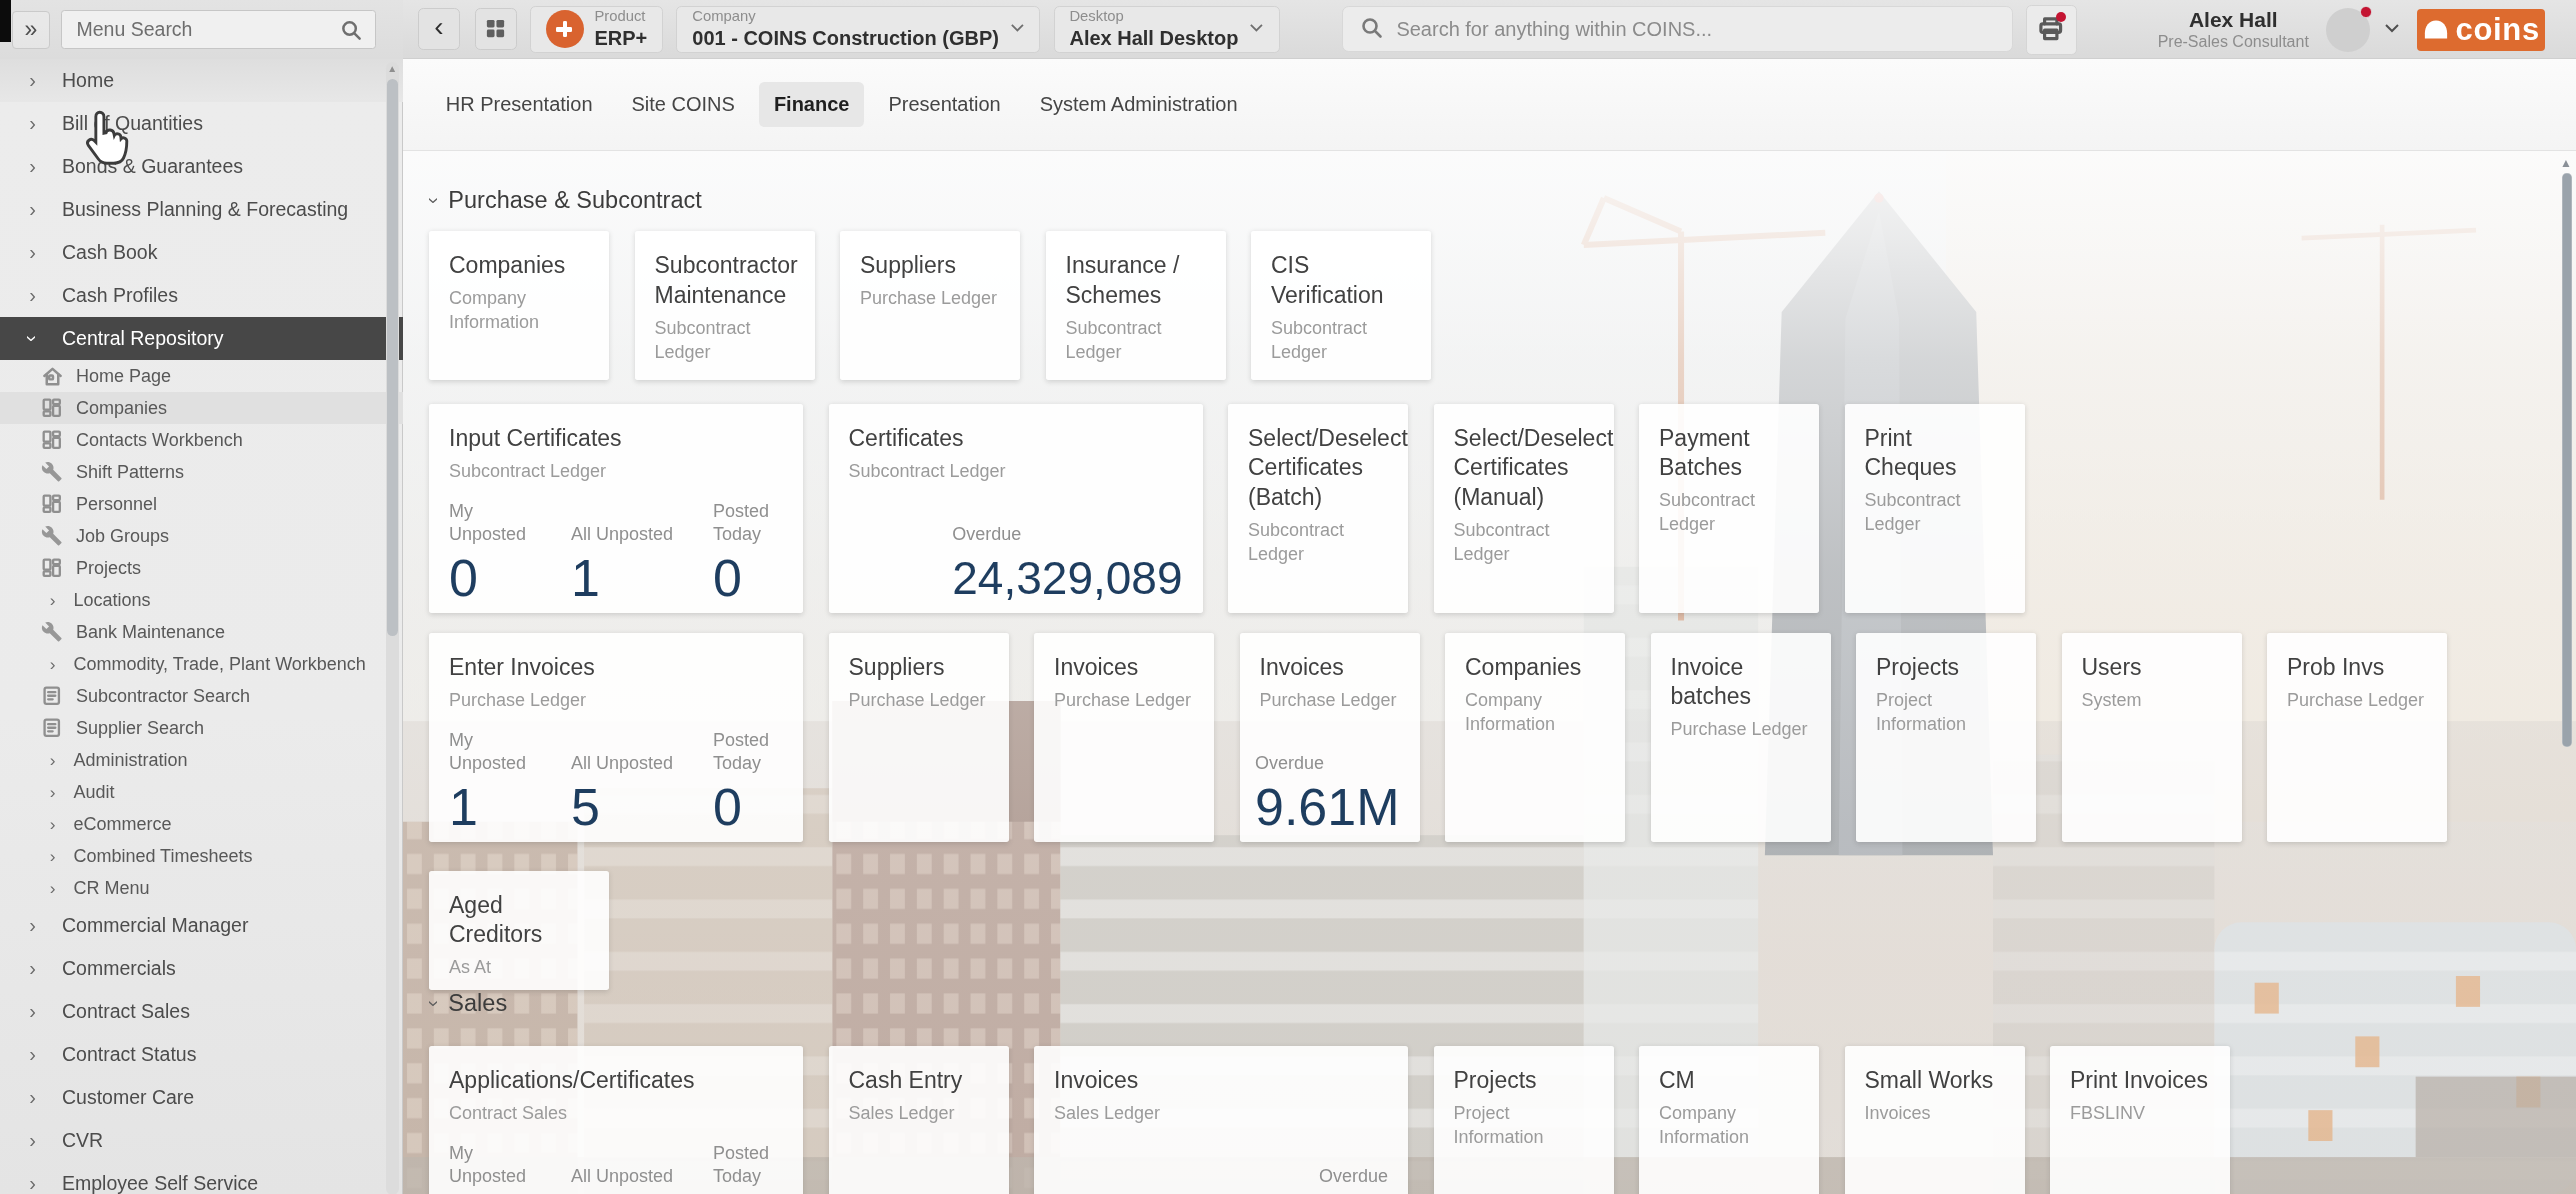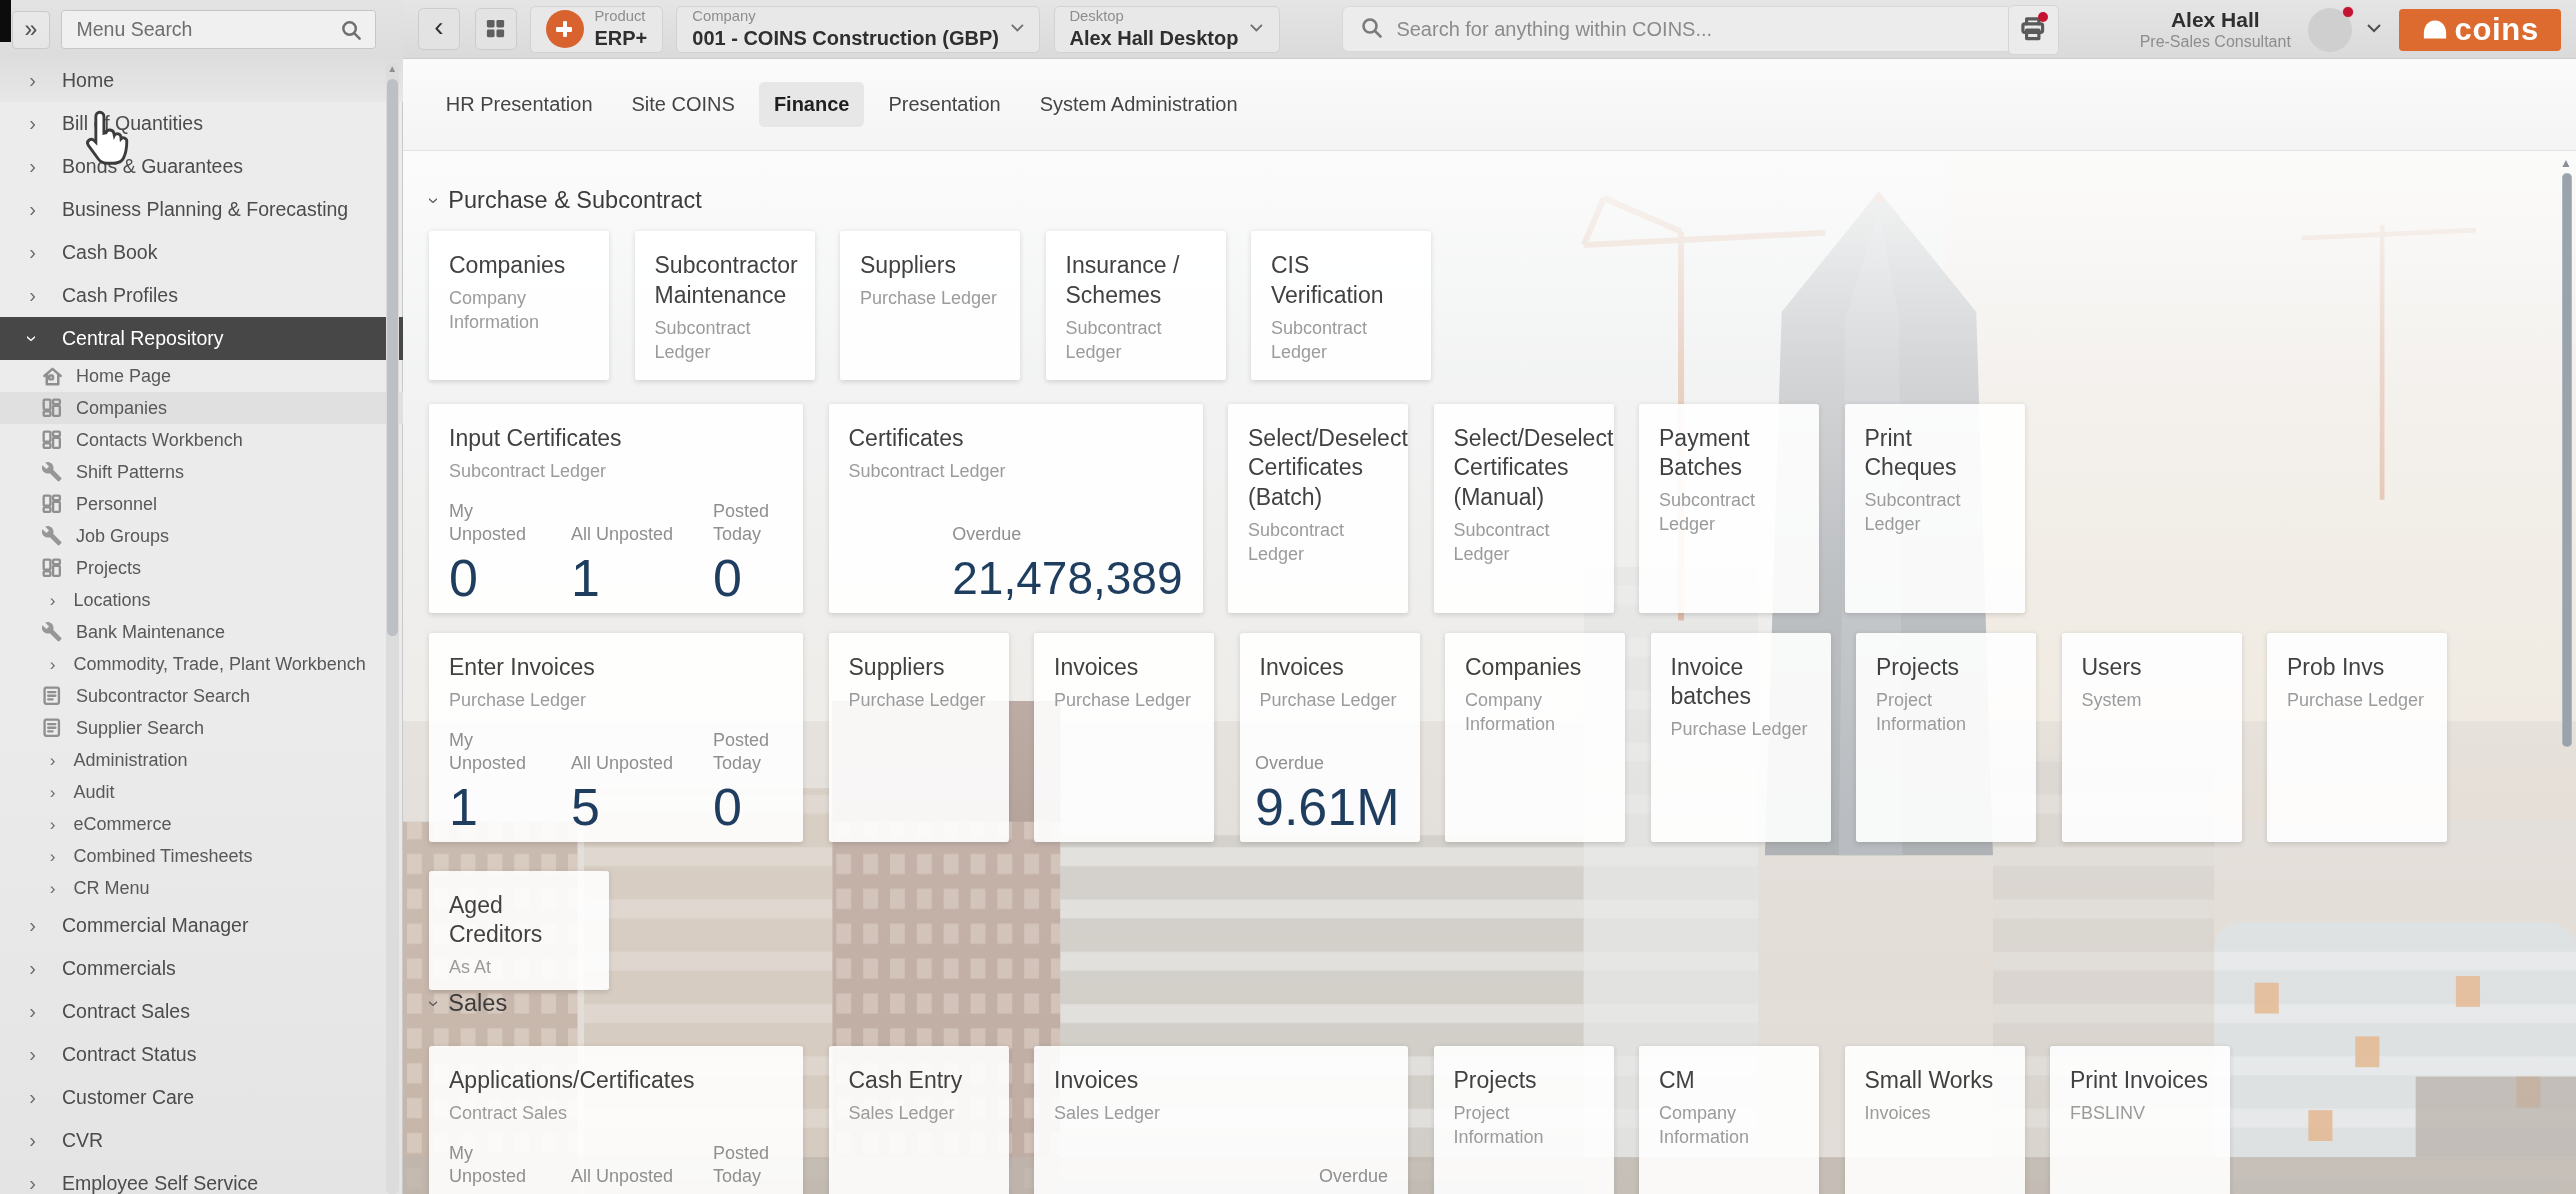--- a/index.html
+++ b/index.html
@@ -72,21 +72,21 @@
   .tb-right { position:absolute; right:0; top:0; height:59px; display:flex; align-items:center; }
   .printer-btn { width:51px; height:50px; border:0.7px solid #d5d5d5; border-radius:5.4px; background:#ebebeb;
     display:flex; align-items:center; justify-content:center; position:relative; }
   .printer-btn .dot { position:absolute; right:9.4px; top:6.7px; width:10px; height:10px; border-radius:50%; background:#c41432; }
   .user-block { margin-left:81px; text-align:center; }
   .user-name { font-size:21px; color:#2f2f2f; font-weight:bold; line-height:25.5px; }
   .user-role { font-size:16px; color:#8d8d8d; line-height:20px; }
   .avatar { position:relative; width:44px; height:44px; border-radius:50%; background:#cfcfcf; margin-left:17.4px; flex:none; }
   .avatar .dot { position:absolute; right:-1.3px; top:-1.3px; width:11.4px; height:11.4px; border-radius:50%; background:#c41432; border:1.3px solid #e0e0e0; }
   .user-chev { margin:0 17.4px 0 13.4px; }
-  .coins-logo { width:162px; height:42px; background:#dd6b2f; border-radius:4px; margin-right:15px;
+  .coins-logo { width:128px; height:42px; background:#dd6b2f; border-radius:4px; margin-right:31px;
     display:flex; align-items:center; justify-content:center; }
   .coins-logo .word { color:#fff; font-size:31px; font-weight:bold; letter-spacing:0.7px; margin-left:5.4px; }
 
   
   .tabbar { position:absolute; left:403px; top:59px; width:2173px; height:92px;
     background:linear-gradient(180deg,#fbfbfb,#f4f4f4); border-bottom:0.7px solid #e3e3e3;
     display:flex; align-items:center; padding-left:28px; gap:9.4px; }
   .tab { font-size:20px; color:#454545; padding:10.7px 14.8px; border-radius:5.4px; white-space:nowrap; }
   .tab.active { background:#e7e7e7; color:#1f1f1f; font-weight:bold; }
 
@@ -556,21 +556,21 @@
                   <div class="stat-value">0</div>
                 </div>
               </div>
             </div>
             <div class="card wide">
               <div class="card-title">Certificates</div>
               <div class="card-subtitle">Subcontract Ledger</div>
               <div class="card-stats single">
                 <div class="stat">
                   <div class="stat-label">Overdue</div>
-                  <div class="stat-value long">21,478,389</div>
+                  <div class="stat-value long">24,329,089</div>
                 </div>
               </div>
             </div>
             <div class="card">
               <div class="card-title">Select/Deselect Certificates (Batch)</div>
               <div class="card-subtitle">Subcontract Ledger</div>
             </div>
             <div class="card">
               <div class="card-title">Select/Deselect Certificates (Manual)</div>
               <div class="card-subtitle">Subcontract Ledger</div>

